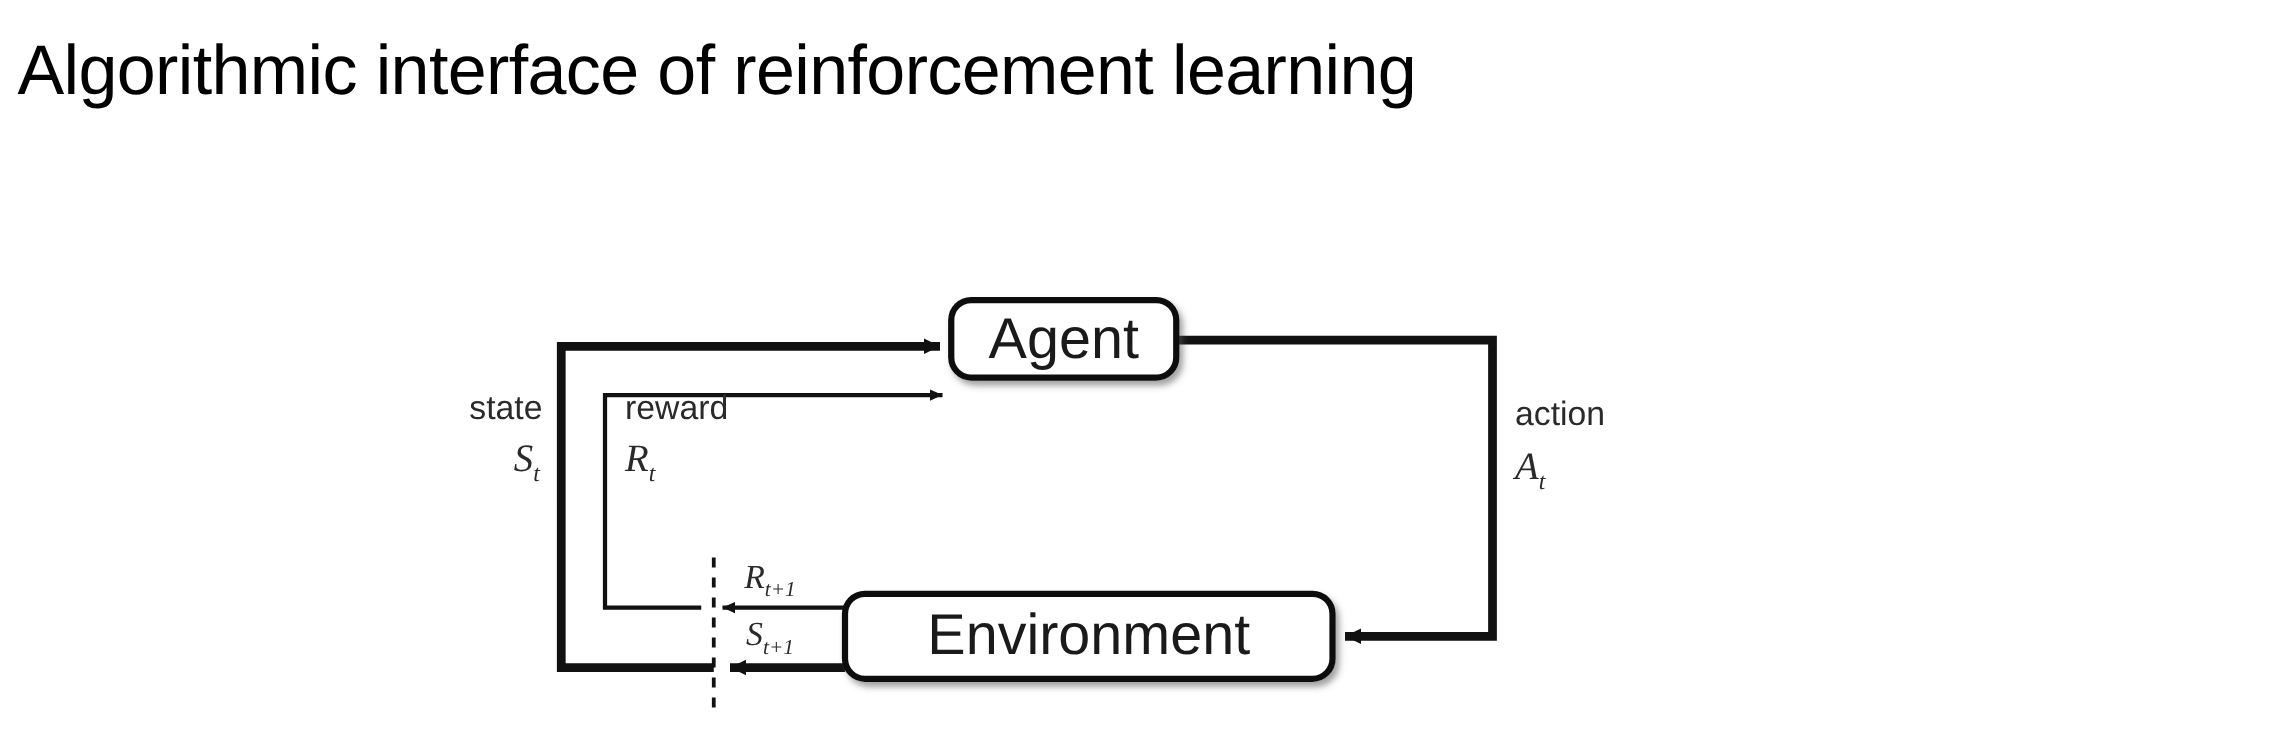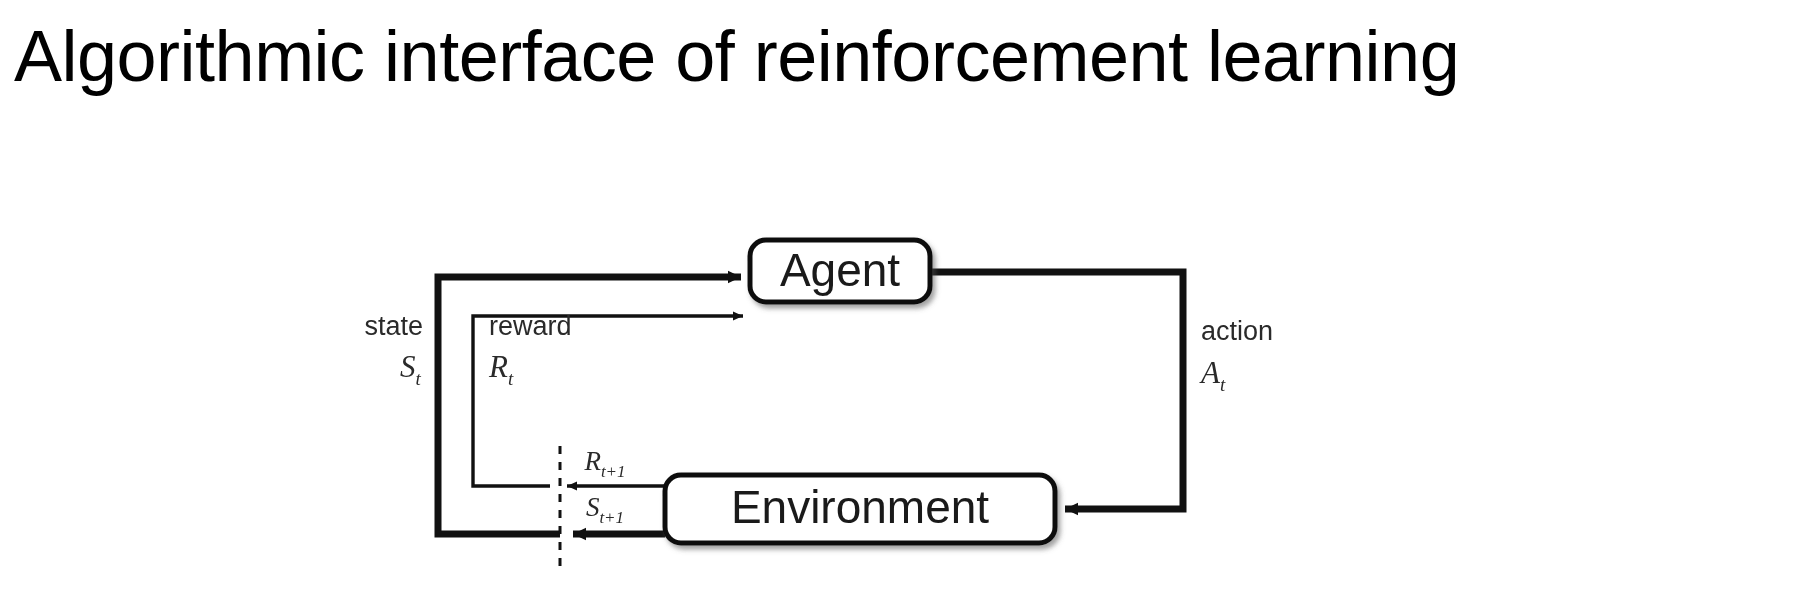--- a/index.html
+++ b/index.html
@@ -26,31 +26,31 @@
 
   
   #title {
     position: absolute;
     left: 14px;
     top: 4px;
     width: 1800px;
     height: 104px;
     font-family: "Liberation Sans", sans-serif;
     font-weight: 400;
-    font-size: 72px;
+    font-size: 56px;
     line-height: 104px;
     letter-spacing: -0.5px;
     color: #000000;
     white-space: nowrap;
   }
 
   
   #diagram {
     position: absolute;
-    left: 5px;
+    left: 16px;
     top: 150px;
     width: 1488px;
     height: 444px;
   }
   #diagram svg {
     display: block;
     width: 1820px;
     height: 444px;
   }
 

